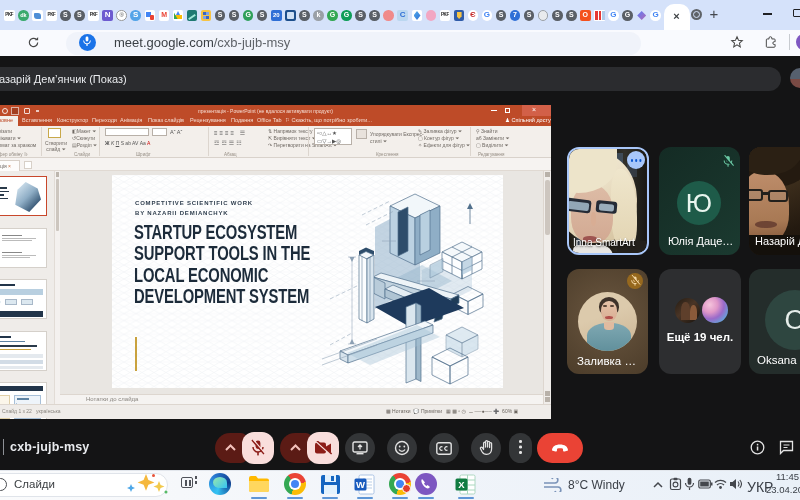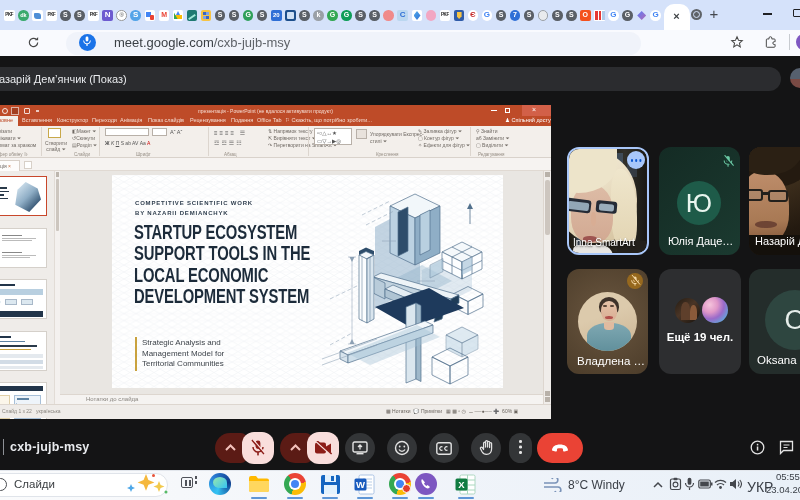--- a/index.html
+++ b/index.html
@@ -242,21 +242,20 @@
           <pattern id="iso" width="12" height="6.93" patternUnits="userSpaceOnUse">
 <path d="M0 0l12 6.93M12 0L0 6.93" stroke="#EDF0F2" stroke-width="0.5" fill="none"></path>
 <path d="M0 0h12M0 6.93h12" stroke="#F1F3F5" stroke-width="0.4" fill="none"></path>
 </pattern>
         </defs>
         <rect width="391" height="213" fill="url(#iso)"></rect>
       </svg>
       <div class="abs" style="left:23px;top:24px;font-size:6px;font-weight:bold;letter-spacing:0.8px;color:#2F3E4E;line-height:9.5px;">COMPETITIVE SCIENTIFIC WORK<br>BY NAZARII DEMIANCHYK</div>
       <div class="abs" style="left:22px;top:47px;font-size:19.5px;font-weight:bold;color:#1C2B3A;line-height:21.3px;letter-spacing:-0.2px;transform:scaleX(0.76);transform-origin:0 0;white-space:nowrap;">STARTUP ECOSYSTEM<br>SUPPORT TOOLS IN THE<br>LOCAL ECONOMIC<br>DEVELOPMENT SYSTEM</div>
       <div class="abs" style="left:22.5px;top:162px;width:2px;height:34px;background:#C9A23E;"></div>
-      <div class="abs" style="left:30px;top:163px;font-size:8px;color:#3E444B;line-height:10.5px;">Strategic Analysis and<br>Management Model for<br>Territorial Communities</div>
       <svg class="abs" style="left:210px;top:10px;" width="185" height="200" viewBox="0 0 185 200">
 <g stroke="#51708C" stroke-width="0.7" fill="none" stroke-linejoin="round">
 
 <path d="M53 42L98 18v82L53 124z" fill="#9BB8CE" opacity="0.6" stroke="none"></path>
 <path d="M100 85l50-25v45l-50 25z" fill="#A9C4D8" opacity="0.35" stroke="none"></path>
 <path d="M60 100l40-20 30 16-40 20z" fill="#8FB0C8" opacity="0.38" stroke="none"></path>
 
 <path d="M68 21L93 9l25 12-25 12z" fill="#F2F7FA"></path>
 <path d="M68 21l25 12v47L68 68z" fill="#BCD2E2"></path>
 <path d="M118 21L93 33v47l25-12z" fill="#8FAEC6"></path>
@@ -478,21 +477,21 @@
   </svg>
 <svg class="abs" style="left:714px;top:478px;" width="13" height="12" viewBox="0 0 13 12">
     <path d="M1 4.5a8 8 0 0 1 11 0M3 7a5 5 0 0 1 7 0" fill="none" stroke="#44474D" stroke-width="1.3"></path>
     <circle cx="6.5" cy="9.5" r="1.4" fill="#44474D"></circle>
   </svg>
 <svg class="abs" style="left:729px;top:478px;" width="13" height="12" viewBox="0 0 13 12">
     <path d="M1 4h2.5L7 1v10L3.5 8H1z" fill="#44474D"></path>
     <path d="M9 3.5a4 4 0 0 1 0 5M10.8 2a6.2 6.2 0 0 1 0 8" fill="none" stroke="#44474D" stroke-width="1.1"></path>
   </svg>
 <div class="abs" style="left:747px;top:479px;font-size:14px;color:#3B4048;">УКР</div>
-<div class="abs" style="left:776px;top:471px;font-size:9.5px;color:#3B4048;">05:55</div>
+<div class="abs" style="left:776px;top:471px;font-size:9.5px;color:#3B4048;">11:45</div>
 <div class="abs" style="left:766px;top:484px;font-size:9.5px;color:#3B4048;white-space:nowrap;">23.04.2024</div>
 <div class="abs" style="left:567px;top:147px;width:82px;height:108px;border-radius:12px;border:2.5px solid #A9C7F9;background:#221C15;overflow:hidden;">
 <div class="abs" style="left:0;top:0;width:77px;height:103px;background:linear-gradient(90deg,#1C1711 0%,#2A2921 8%,#3E4C5E 12%,#2A241C 18%,#232019 55%,#31302A 72%,#1B1914 100%);"></div>
 <div class="abs" style="left:40px;top:4px;width:14px;height:26px;background:#46586C;opacity:0.7;"></div>
 <div class="abs" style="left:58px;top:8px;width:10px;height:20px;background:#3E4A58;opacity:0.6;"></div>
 <div class="abs" style="left:-14px;top:2px;width:82px;height:92px;background:linear-gradient(150deg,#F2EBD6 20%,#E6D9BD 55%,#D9C8A6 85%);border-radius:48% 52% 45% 50%;"></div>
 <div class="abs" style="left:42px;top:20px;width:26px;height:80px;background:linear-gradient(180deg,#EFE6CC,#E2D4B2);border-radius:30% 60% 30% 45%;"></div>
 <div class="abs" style="left:2px;top:36px;width:42px;height:58px;background:linear-gradient(180deg,#DDBCA6,#D2A992);border-radius:44% 46% 40% 44%;"></div>
 <div class="abs" style="left:-16px;top:-4px;width:64px;height:48px;background:#EDE4CA;border-radius:0 0 60% 40%;"></div>
 <div class="abs" style="left:-4px;top:50px;width:26px;height:13px;background:#252B36;border-radius:3px;transform:rotate(7deg);"></div>
@@ -542,21 +541,21 @@
 <div class="abs" style="left:26px;top:30px;width:10px;height:8px;background:#E0BBA0;border-radius:0 0 40% 40%;"></div>
 </div>
 <svg class="abs" style="left:60px;top:4px;" width="16" height="16" viewBox="0 0 16 16">
       <circle cx="8" cy="8" r="8" fill="#9A6A1E" opacity="0.95"></circle>
       <rect x="6.4" y="3.4" width="3.2" height="5.4" rx="1.6" fill="#F5D9A8"></rect>
       <path d="M4.6 7.3a3.4 3.4 0 0 0 6.8 0" fill="none" stroke="#F5D9A8" stroke-width="1"></path>
       <rect x="7.5" y="10.8" width="1" height="1.8" fill="#F5D9A8"></rect>
       <path d="M4 2.5l8 9.5" stroke="#9A6A1E" stroke-width="1.6"></path>
       <path d="M5 2l8 9.5" stroke="#F5D9A8" stroke-width="1"></path>
     </svg>
-<div class="abs" style="left:10px;top:86px;font-size:11.5px;color:#fff;">Владлена …</div>
+<div class="abs" style="left:10px;top:86px;font-size:11.5px;color:#fff;">Заливка …</div>
 </div>
 <div class="abs" style="left:659px;top:269px;width:82px;height:105px;border-radius:12px;background:#2D2E30;overflow:hidden;">
 <div class="abs" style="left:16px;top:29px;width:25px;height:25px;border-radius:50%;background:linear-gradient(140deg,#231B12,#4A3526 45%,#17120C);overflow:hidden;">
       <div class="abs" style="left:6px;top:4px;width:9px;height:18px;background:#5E3F2B;border-radius:45% 45% 0 0;"></div>
       <div class="abs" style="left:15px;top:7px;width:7px;height:15px;background:#8A5A3A;border-radius:45% 45% 0 0;"></div>
     </div>
 <div class="abs" style="left:43px;top:28px;width:26px;height:26px;border-radius:50%;background:radial-gradient(circle at 30% 30%,#F5C4DC 0%,#E098C8 30%,#9A6AC9 55%,#6A9ED8 78%,#9ADCE8 100%);"></div>
 <div class="abs" style="left:0;top:62px;width:82px;height:14px;font-size:11.5px;font-weight:bold;color:#fff;text-align:center;">Ещё 19 чел.</div>
 </div>
 <div class="abs" style="left:749px;top:269px;width:82px;height:105px;border-radius:12px;background:#242D2B;overflow:hidden;">

